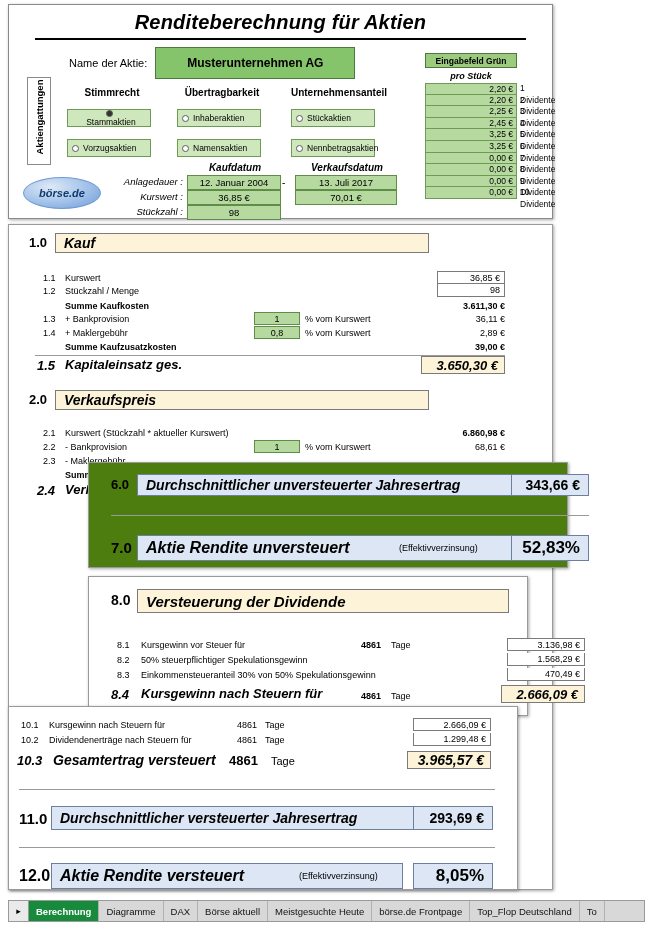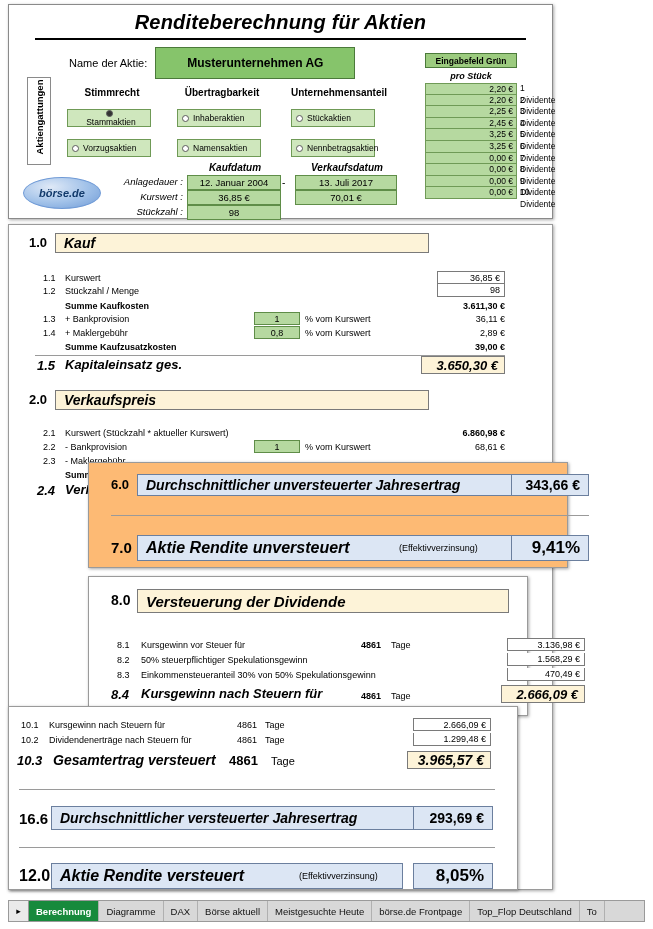--- a/index.html
+++ b/index.html
@@ -216,21 +216,21 @@
   }
   .hr-line {
     position: absolute;
     border-top: 1px solid #9a9a9a;
   }
 
   
   #panel-67 {
     left: 88px; top: 462px;
     width: 480px; height: 106px;
-    background: #fdba74;
+    background: #4d7c0f;
   }
   .blue-head {
     position: absolute;
     height: 22px;
     background: #dce6f4;
     border: 1px solid #6b7f9e;
     display: flex; align-items: center;
     padding-left: 8px;
     font-size: 14px; font-weight: bold; font-style: italic;
   }
@@ -441,21 +441,21 @@
   <div class="panel" id="panel-67">
     <div class="sec-num" style="left:22px; top:14px;">6.0</div>
     <div class="blue-head" style="left:48px; top:11px; width:412px;">Durchschnittlicher unversteuerter Jahresertrag</div>
     <div class="blue-val" style="left:422px; top:11px; width:78px;">343,66 €</div>
 
     <div class="hr-line" style="left:22px; top:52px; width:478px;"></div>
 
     <div class="sec-num" style="left:22px; top:76px; font-size:15px;">7.0</div>
     <div class="blue-head" style="left:48px; top:72px; width:412px; height:26px; font-size:16px;">Aktie Rendite unversteuert</div>
     <div style="position:absolute; left:310px; top:80px; font-size:9px;">(Effektivverzinsung)</div>
-    <div class="blue-val" style="left:422px; top:72px; width:78px; height:26px; font-size:17px;">9,41%</div>
+    <div class="blue-val" style="left:422px; top:72px; width:78px; height:26px; font-size:17px;">52,83%</div>
   </div>
 
   <div class="panel" id="panel-8">
     <div class="sec-num" style="left:22px; top:15px; font-size:14px;">8.0</div>
     <div class="sec-head" style="left:48px; top:12px; width:372px; height:24px; font-size:15px;">Versteuerung der Dividende</div>
 
     <div class="row-lbl" style="left:28px; top:63px;">8.1</div>
     <div class="row-lbl" style="left:52px; top:63px;">Kursgewinn vor Steuer für</div>
     <div class="row-lbl b" style="left:272px; top:63px;">4861</div>
     <div class="row-lbl" style="left:302px; top:63px;">Tage</div>
@@ -490,21 +490,21 @@
     <div class="box-white" style="left:404px; top:26px; width:78px; border-top:none;">1.299,48 €</div>
 
     <div class="sec-num" style="left:8px; top:46px; font-style:italic;">10.3</div>
     <div style="position:absolute; left:44px; top:45px; font-size:14px; font-weight:bold; font-style:italic;">Gesamtertrag versteuert</div>
     <div style="position:absolute; left:220px; top:46px; font-size:13px; font-weight:bold;">4861</div>
     <div style="position:absolute; left:262px; top:48px; font-size:11px;">Tage</div>
     <div class="box-cream" style="left:398px; top:44px; width:84px; font-size:14px;">3.965,57 €</div>
 
     <div class="hr-line" style="left:10px; top:82px; width:476px;"></div>
 
-    <div class="sec-num" style="left:10px; top:103px; font-size:15px;">16.6</div>
+    <div class="sec-num" style="left:10px; top:103px; font-size:15px;">11.0</div>
     <div class="blue-head" style="left:42px; top:99px; width:388px; height:24px; font-size:14px;">Durchschnittlicher versteuerter Jahresertrag</div>
     <div class="blue-val" style="left:404px; top:99px; width:80px; height:24px; font-size:14px;">293,69 €</div>
 
     <div class="hr-line" style="left:10px; top:140px; width:476px;"></div>
 
     <div class="sec-num" style="left:10px; top:160px; font-size:16px;">12.0</div>
     <div class="blue-head" style="left:42px; top:156px; width:352px; height:26px; font-size:16px;">Aktie Rendite versteuert</div>
     <div style="position:absolute; left:290px; top:164px; font-size:9px;">(Effektivverzinsung)</div>
     <div class="blue-val" style="left:404px; top:156px; width:80px; height:26px; font-size:17px;">8,05%</div>
   </div>

